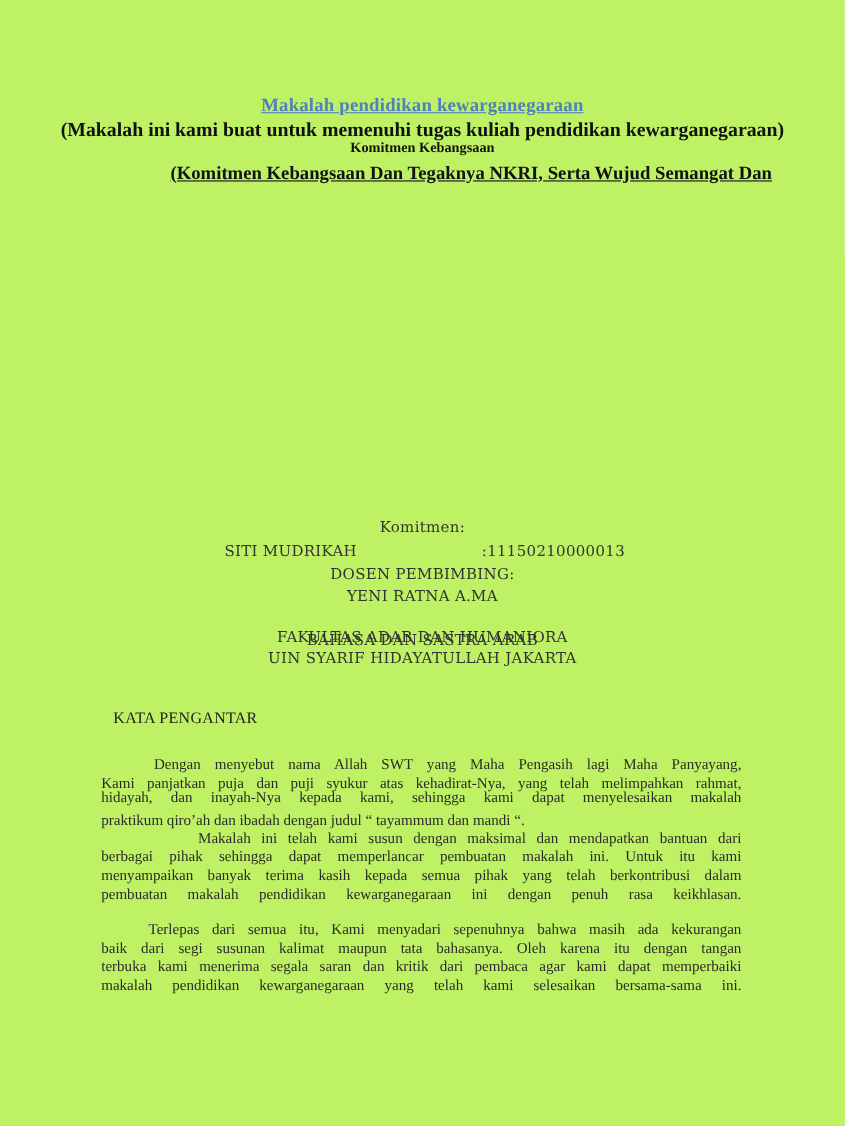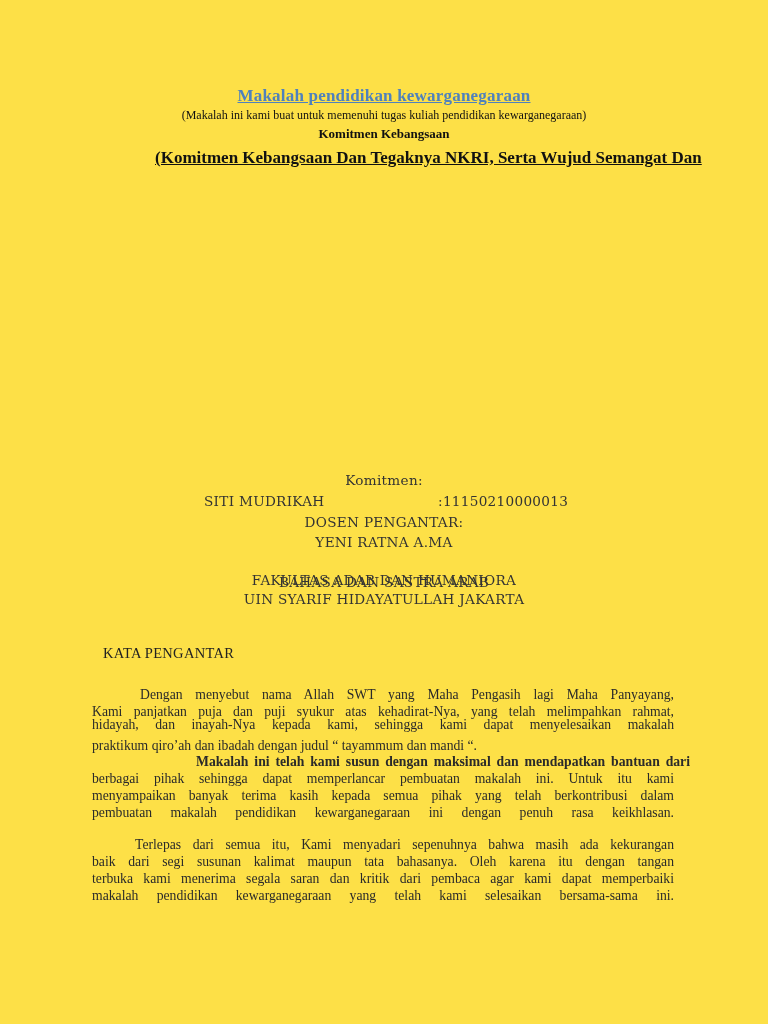--- a/index.html
+++ b/index.html
@@ -12,37 +12,37 @@
       height: 1024px;
       position: relative;
       overflow: hidden;
       font-family: "Liberation Serif", serif;
       color: #1a1a1a;
     }
     .page {
       position: absolute;
       left: 0; top: 0;
       width: 768px; height: 1024px;
-      background: #fde047;
+      background: #bef264;
     }
     .abs { position: absolute; white-space: nowrap; }
     .center { left: 0; width: 768px; text-align: center; }
 
     .title {
       top: 86px;
       font-size: 17px;
       font-weight: bold;
       color: #4f81bd;
       text-decoration: underline;
       letter-spacing: 0.2px;
     }
     .subtitle {
       top: 108px;
-      font-size: 12px;
-      font-weight: normal;
+      font-size: 18px;
+      font-weight: bold;
       color: #111;
     }
     .heading {
       top: 126px;
       font-size: 13px;
       font-weight: bold;
       color: #111;
     }
     .subheading {
       left: 155px;
@@ -89,37 +89,37 @@
       font-size: 13.7px;
       line-height: 18px;
       color: #2a2a2a;
       text-align: justify;
       text-align-last: justify;
       white-space: nowrap;
       overflow: visible;
     }
     .para-line.last { text-align-last: left; }
     .para-line.indent1 { left: 140px; width: 534px; }
-    .para-line.indent2 { left: 196px; width: 494px; font-weight: bold; }
+    .para-line.indent2 { left: 180px; width: 494px; }
     .para-line.indent3 { left: 135px; width: 539px; }
   </style>
 </head>
 <body>
 
 <div class="page">
 
   <div class="abs center title">Makalah pendidikan kewarganegaraan</div>
   <div class="abs center subtitle">(Makalah ini kami buat untuk memenuhi tugas kuliah pendidikan kewarganegaraan)</div>
   <div class="abs center heading">Komitmen Kebangsaan</div>
   <div class="abs subheading">(Komitmen Kebangsaan  Dan Tegaknya NKRI, Serta Wujud Semangat Dan</div>
 
   <div class="abs center author-block penyusun">Komitmen:</div>
   <div class="abs author-block author-name">SITI MUDRIKAH</div>
   <div class="abs author-block author-nim">:11150210000013</div>
-  <div class="abs center author-block dosen-label">DOSEN PENGANTAR:</div>
+  <div class="abs center author-block dosen-label">DOSEN PEMBIMBING:</div>
   <div class="abs center author-block dosen-name">YENI RATNA A.MA</div>
   <div class="abs center author-block prodi">BAHASA DAN SASTRA ARAB</div>
   <div class="abs center author-block fakultas">FAKULTAS ADAB DAN HUMANIORA</div>
   <div class="abs center author-block univ">UIN SYARIF HIDAYATULLAH JAKARTA</div>
 
   <div class="abs kata-pengantar">KATA PENGANTAR</div>
 
   <div>
     <div class="para-line indent1" style="top:686px;">Dengan menyebut nama Allah SWT yang Maha Pengasih lagi Maha Panyayang,</div>
     <div class="para-line" style="top:703px;">Kami panjatkan puja dan puji syukur atas kehadirat-Nya, yang telah melimpahkan rahmat,</div>

